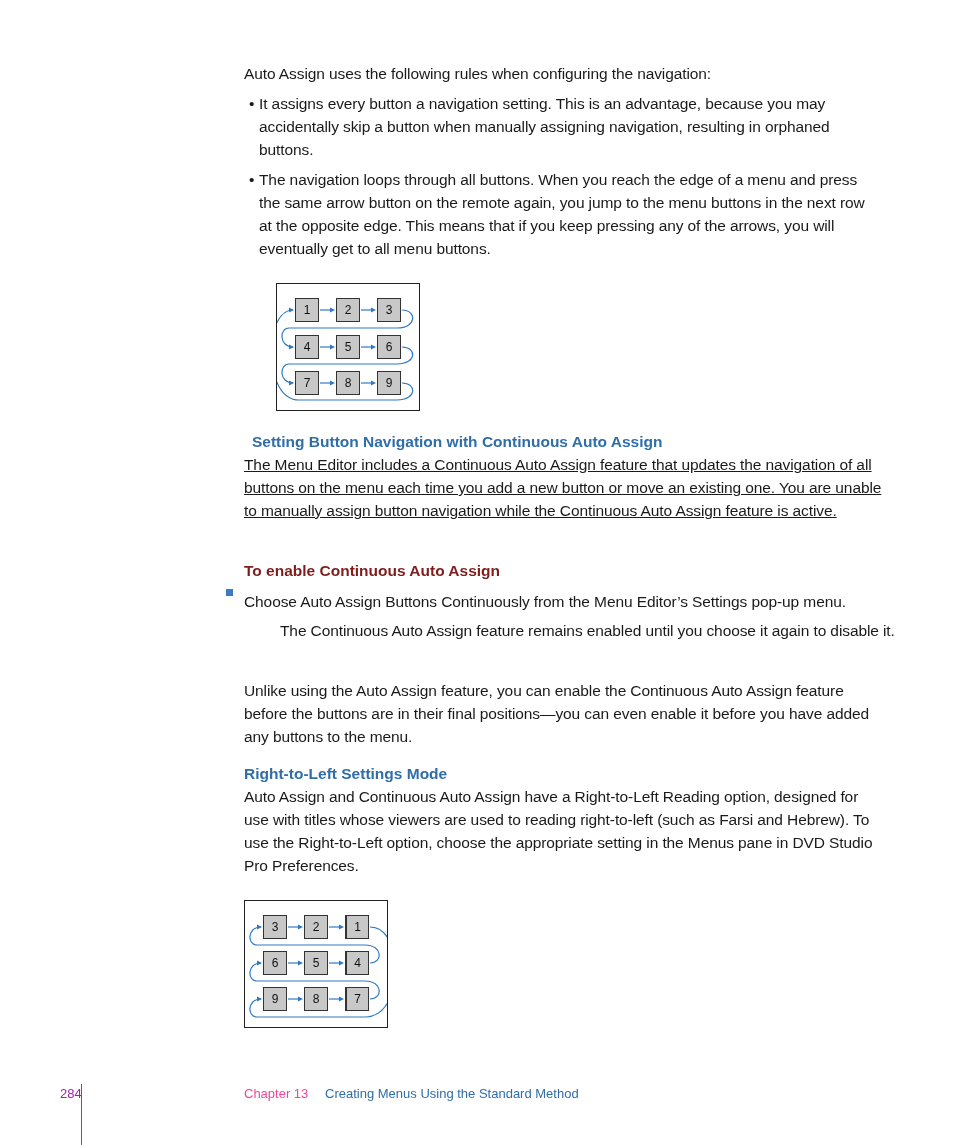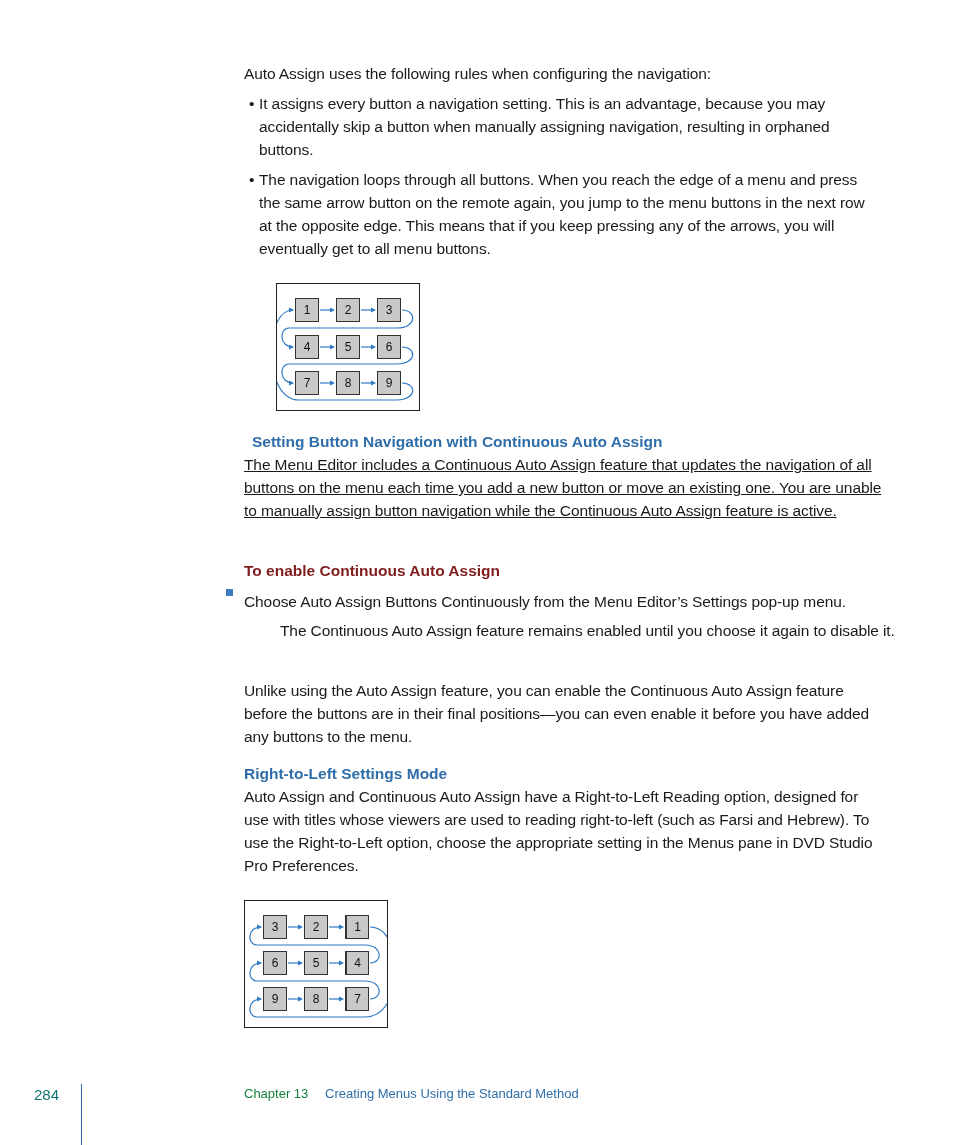--- a/index.html
+++ b/index.html
@@ -10,23 +10,23 @@
   .para { left: 244px; width: 640px; }
   .bullet-item { left: 244px; width: 640px; }
   .bullet-item .dot { position: absolute; left: 5px; top: 0; }
   .bullet-item .txt { position: absolute; left: 15px; width: 620px; }
   .heading-blue { color: #2f6ea8; font-weight: bold; font-size: 15.5px; line-height: 23px; }
   .task-heading { font-weight: bold; font-size: 15.5px; line-height: 23px; color: #7f1d1d; }
   .step-bullet { position: absolute; left: 226px; width: 7px; height: 7px; background: #3d7cc0; }
   .diagram { border: 1px solid #222; background: #fff; }
   .nb { position: absolute; width: 24px; height: 24px; background: #c8c8c8; border: 1px solid #333;
         box-sizing: border-box; font-size: 12px; line-height: 22px; text-align: center; color: #111; }
-  .footer-num { left: 34px; top: 1086px; font-size: 15px; color: #0f766e; }
+  .footer-num { left: 60px; top: 1086px; font-size: 13px; color: #a21caf; }
   .footer-rule { left: 81px; top: 1084px; width: 1px; height: 61px; background: #2f6ea8; }
-  .footer-chapter { left: 244px; top: 1086px; font-size: 13px; color: #15803d; }
+  .footer-chapter { left: 244px; top: 1086px; font-size: 13px; color: #ec4899; }
   .footer-title { left: 325px; top: 1086px; font-size: 13px; color: #2f6ea8; }
 </style>
 </head>
 <body>
 
 <div class="abs para body-text" style="top:62px;">Auto Assign uses the following rules when configuring the navigation:</div>
 
 <div class="abs bullet-item body-text" style="top:92px; height:70px;">
   <span class="dot">•</span>
   <span class="txt">It assigns every button a navigation setting. This is an advantage, because you may accidentally skip a button when manually assigning navigation, resulting in orphaned buttons.</span>

